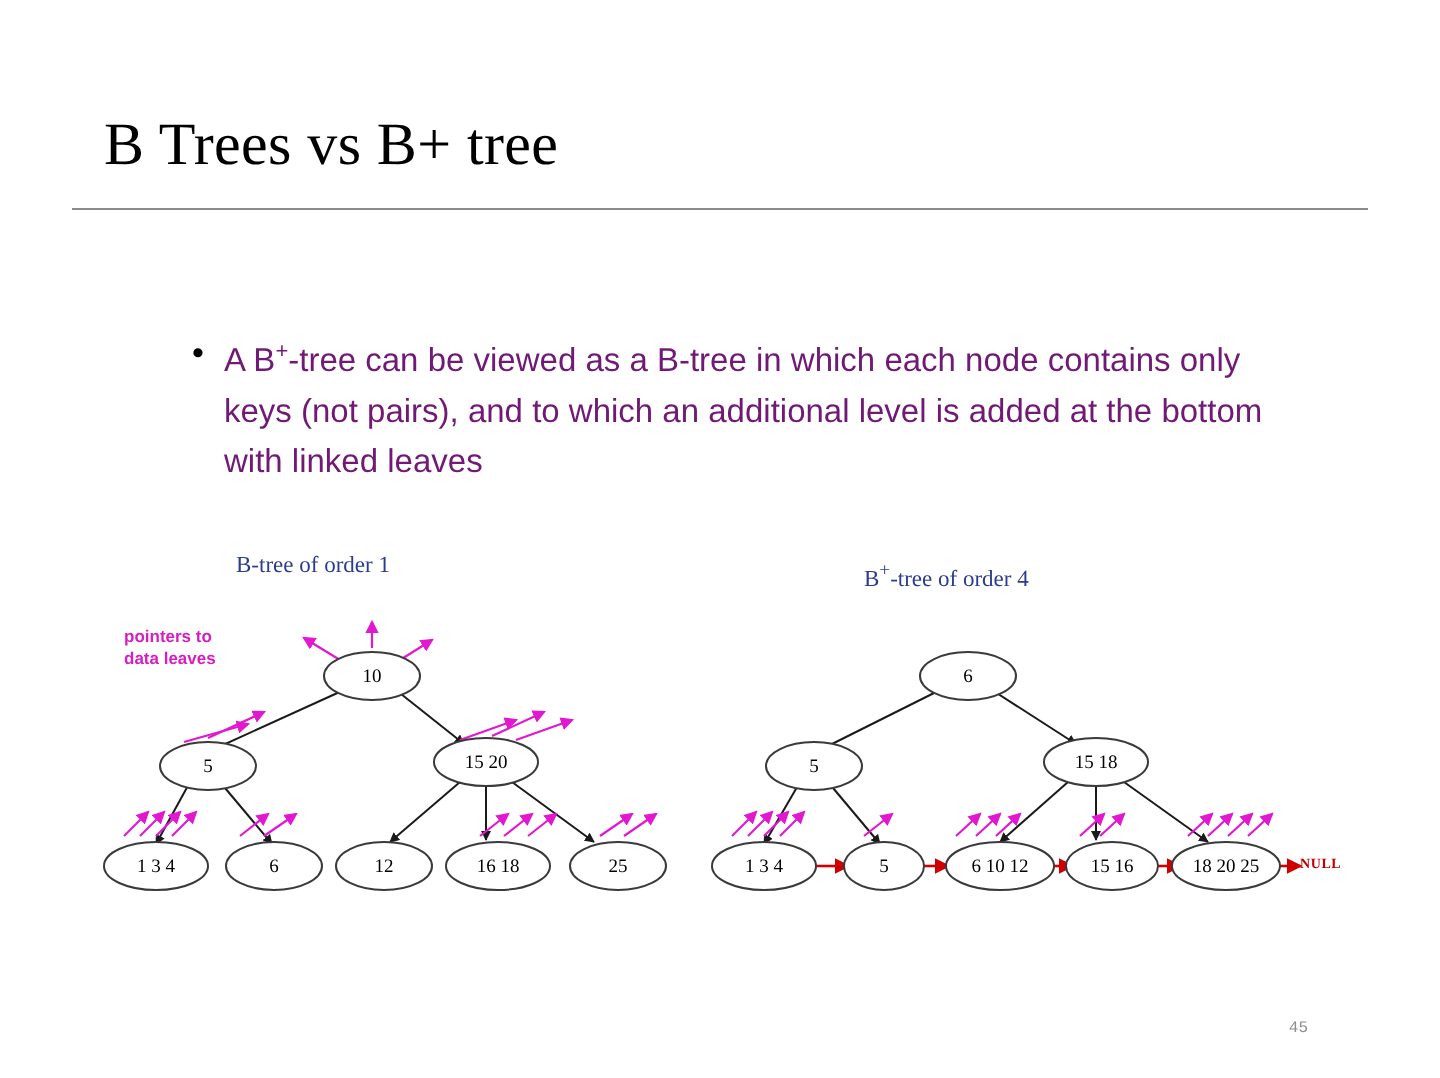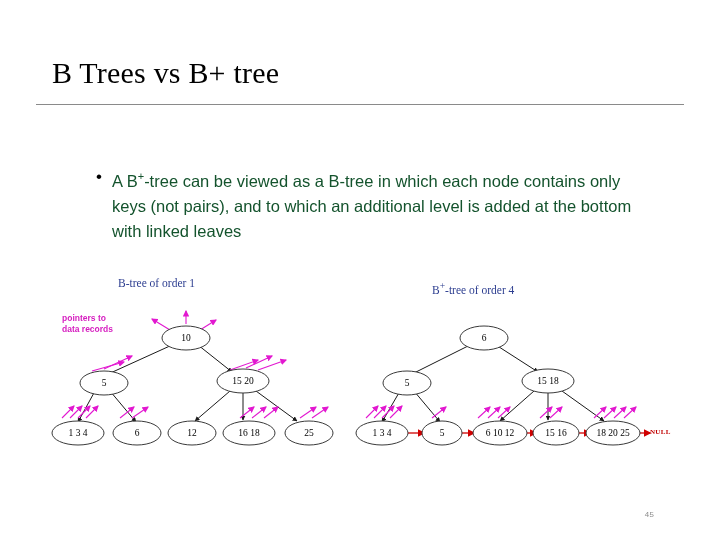--- a/index.html
+++ b/index.html
@@ -32,21 +32,21 @@
   }
   .bullet-row { display:flex; align-items:flex-start; }
   .bullet-dot {
     width:16px; flex:0 0 16px;
     font-size:17px; line-height:26px; color:#000;
     text-align:left;
   }
   .bullet-text {
     font-size:16.5px;
     line-height:25px;
-    color:#14532d;
+    color:#701a75;
   }
   .bullet-text sup { font-size:11px; vertical-align:super; }
 
   .diagram-caption {
     position:absolute;
     font-size:11.5px;
     font-family:"Liberation Serif", serif;
     color:#2b3c8f;
     white-space:nowrap;
   }
@@ -114,21 +114,21 @@
   </div>
 
   <div class="diagram-caption cap-left">B-tree of order 1</div>
 
   <div class="diagram-caption cap-right">
     <span>B</span><sup>+</sup><span>-tree of order 4</span>
   </div>
 
   <div class="pointers-label">
     <span>pointers to</span><br>
-    <span>data records</span>
+    <span>data leaves</span>
   </div>
 
   <svg class="tree" viewBox="0 0 720 539">
     <defs>
       <marker id="pm" markerWidth="6" markerHeight="6" refX="5" refY="3" orient="auto">
         <path d="M0,0 L6,3 L0,6 Z" fill="#e218d0"></path>
       </marker>
       <marker id="rm" markerWidth="6" markerHeight="6" refX="5" refY="3" orient="auto">
         <path d="M0,0 L6,3 L0,6 Z" fill="#d00000"></path>
       </marker>

